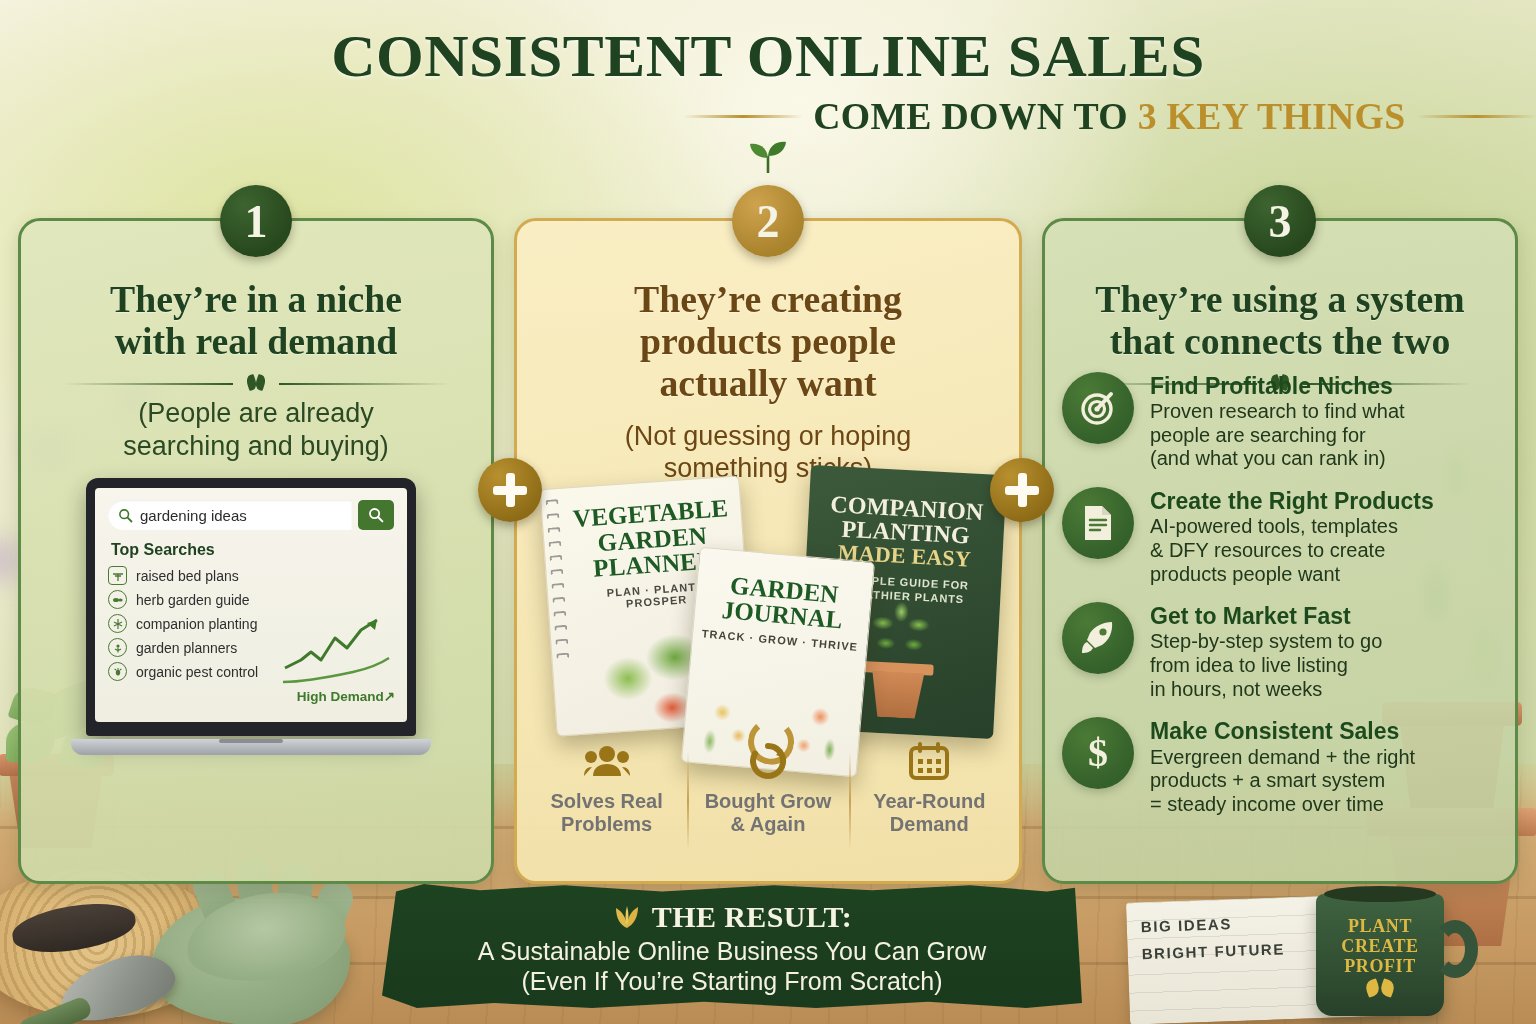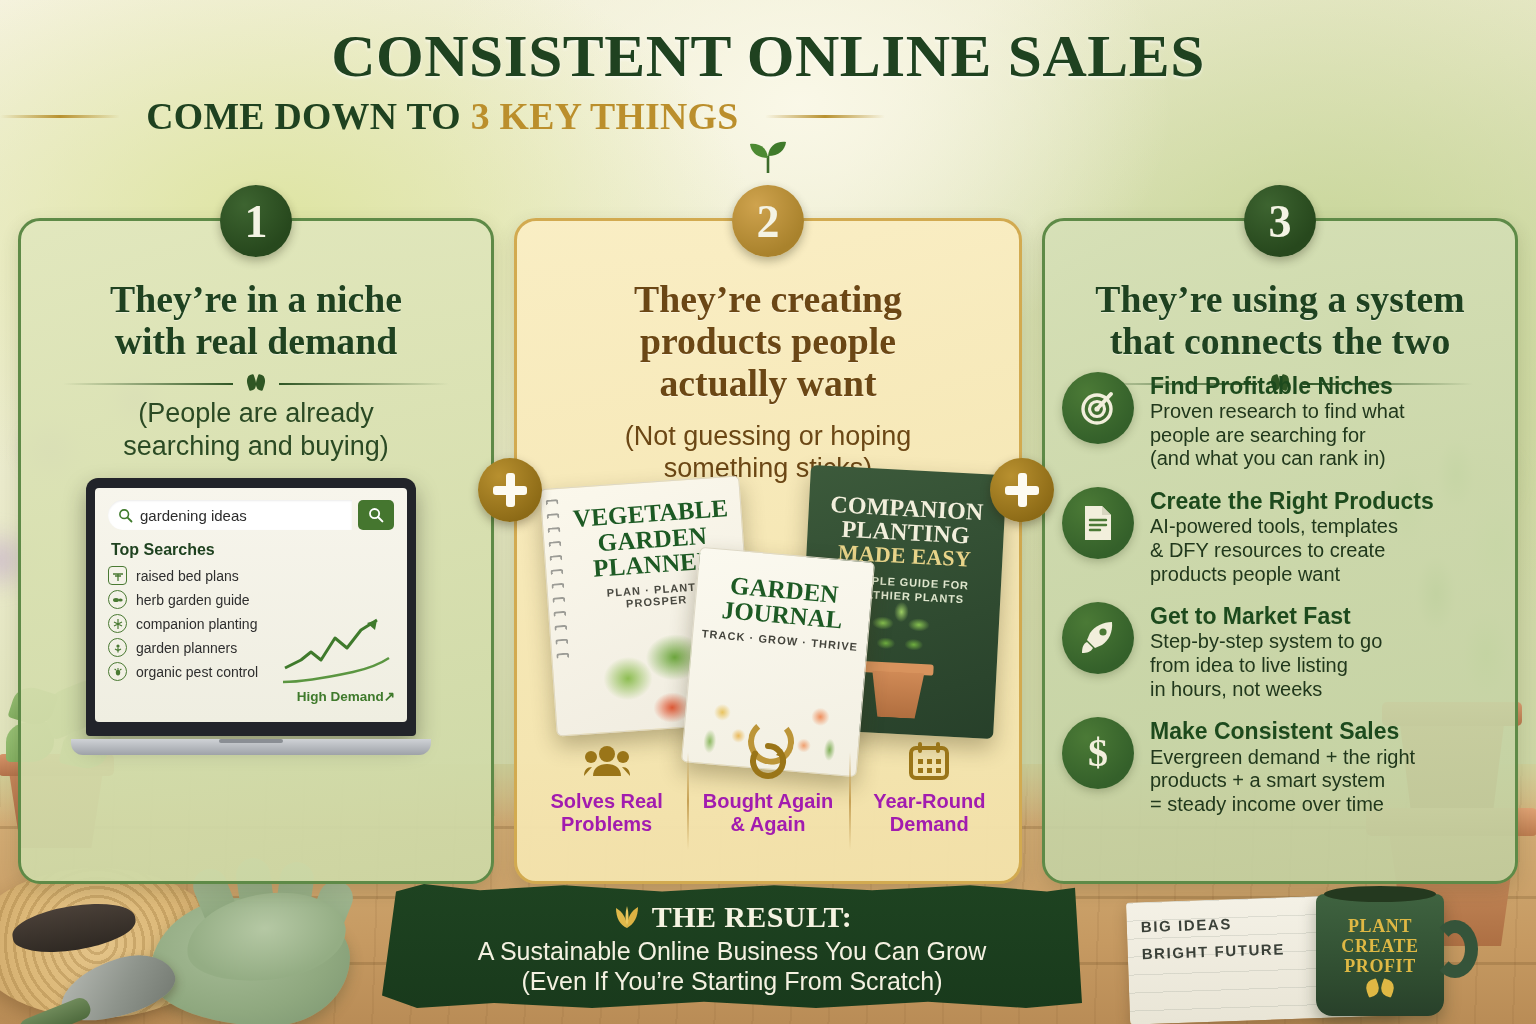--- a/index.html
+++ b/index.html
@@ -145,22 +145,22 @@
     font-family: "Liberation Serif", serif;
     font-weight: 700;
     font-size: 59px;
     letter-spacing: .5px;
     color: #1f4220;
     margin-top: 22px;
     text-shadow: 0 2px 3px rgba(255,255,255,.55);
     transform: scaleX(1.04);
   }
   .subtitle-row {
-    display: flex; align-items: center; justify-content: flex-start;
-    gap: 32px; margin-top: 4px;
+    display: flex; align-items: center; justify-content: flex-end;
+    gap: 16px; margin-top: 4px;
   }
   .sub-rule {
     height: 3px; width: 120px; border-radius: 2px;
     background: linear-gradient(90deg, rgba(186,146,52,0), #b8912f, rgba(186,146,52,0));
   }
   .subtitle {
     font-family: "Liberation Serif", serif;
     font-weight: 700; font-size: 37px; color: #1f4220;
     letter-spacing: .3px; transform: scaleX(1.02);
   }
@@ -405,21 +405,21 @@
     position: absolute; left: 526px; top: 738px; width: 484px; height: 122px;
     display: flex; z-index: 7;
   }
   .benefit { flex: 1; text-align: center; position: relative; }
   .benefit + .benefit::before {
     content: ""; position: absolute; left: 0; top: 14px; bottom: 10px; width: 2px;
     background: linear-gradient(180deg, rgba(186,146,52,0), #c7a155, rgba(186,146,52,0));
   }
   .benefit-ic { height: 46px; display: flex; align-items: center; justify-content: center; }
   .benefit-txt {
-    margin-top: 6px; font-size: 20px; line-height: 1.16; color: #a21caf; font-weight: 600;
+    margin-top: 6px; font-size: 20px; line-height: 1.16; color: #737373; font-weight: 600;
   }
 
   
   .features { position: absolute; left: 1062px; top: 372px; width: 446px; z-index: 6; }
   .feature { display: flex; gap: 16px; margin-bottom: 16px; align-items: flex-start; }
   .feature-ic {
     width: 72px; height: 72px; border-radius: 50%; flex: 0 0 auto;
     background: radial-gradient(circle at 34% 28%, #4b7a36, #34602a 72%);
     display: flex; align-items: center; justify-content: center;
     box-shadow: 0 3px 8px rgba(40,50,20,.25);
@@ -752,21 +752,21 @@
   </div>
 
   <div class="benefit">
     <div class="benefit-ic">
       <svg width="42" height="40" viewBox="0 0 42 40">
         <path d="M21 5a15 15 0 1 1-13 7.6" stroke="#9a7518" stroke-width="6" fill="none" stroke-linecap="round"></path>
         <path d="M29 14l8 3-2-9z" fill="#9a7518"></path>
       </svg>
     </div>
     <div class="benefit-txt">
-      <div>Bought Again</div>
+      <div>Bought Grow</div>
       <div>&amp; Again</div>
     </div>
   </div>
 
   <div class="benefit">
     <div class="benefit-ic">
       <svg width="42" height="40" viewBox="0 0 42 40">
         <rect x="3" y="7" width="36" height="30" rx="5" fill="none" stroke="#9a7518" stroke-width="4"></rect>
         <path d="M12 3v7M30 3v7" stroke="#9a7518" stroke-width="4" stroke-linecap="round"></path>
         <rect x="10" y="18" width="5" height="5" fill="#9a7518"></rect>

